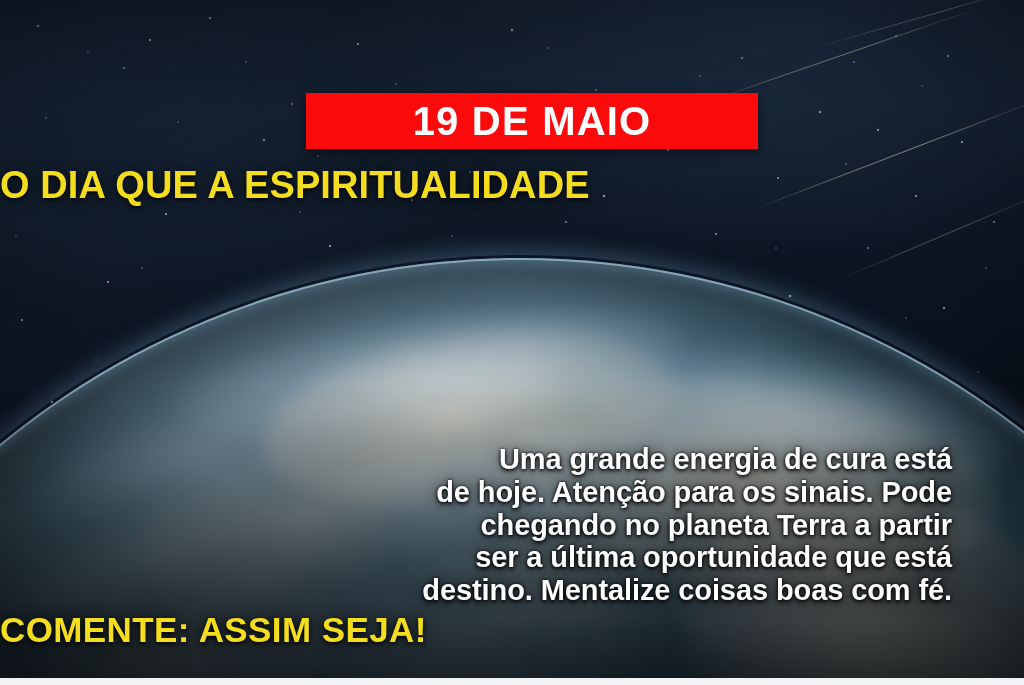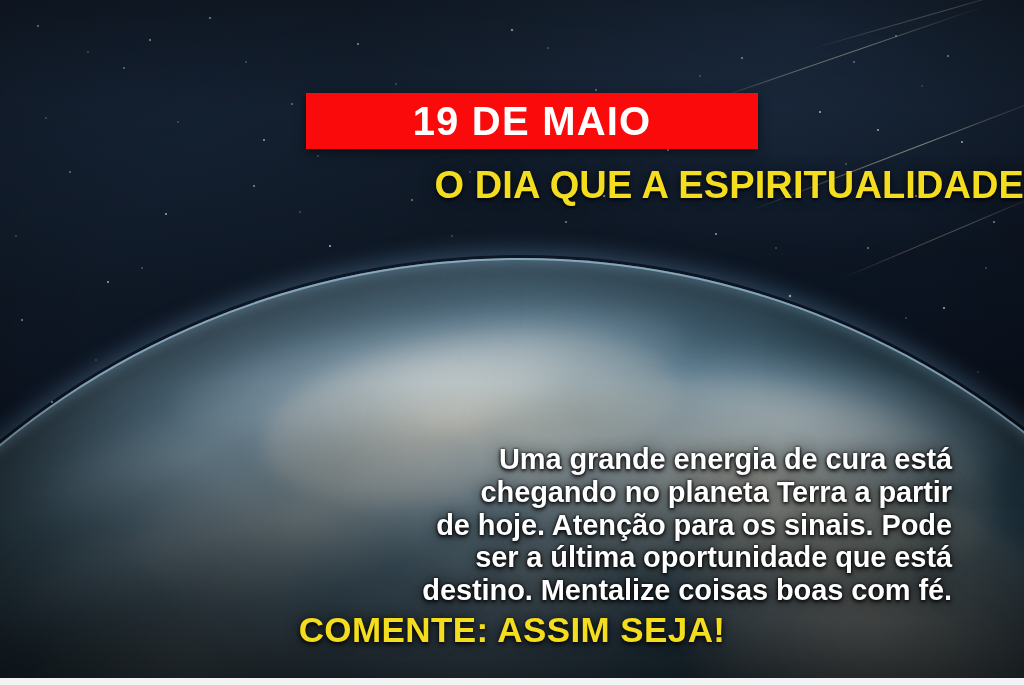--- a/index.html
+++ b/index.html
@@ -317,21 +317,21 @@
     line-height: 1;
     white-space: nowrap;
     font-family: "Liberation Sans", sans-serif;
   }
 
   .headline {
     position: absolute;
     left: 0;
     right: 0;
     top: 165px;
-    text-align: right;
+    text-align: left;
     color: #f4dd1e;
     font-size: 38px;
     font-weight: bold;
     line-height: 1.08;
     letter-spacing: 0.1px;
     text-shadow:
       0 2px 3px rgba(0,0,0,0.80),
       0 0 14px rgba(0,0,0,0.55);
     font-family: "Liberation Sans", sans-serif;
   }
@@ -355,21 +355,21 @@
       0 0 3px rgba(0,0,0,0.95);
     font-family: "Liberation Sans", sans-serif;
   }
   .body-copy .bc-line { display: block; }
 
   .cta {
     position: absolute;
     left: 0;
     right: 0;
     top: 612px;
-    text-align: center;
+    text-align: left;
     color: #f4dd1e;
     font-size: 35px;
     font-weight: bold;
     letter-spacing: 0.4px;
     line-height: 1;
     text-shadow:
       0 2px 4px rgba(0,0,0,0.88),
       0 0 14px rgba(0,0,0,0.65);
     font-family: "Liberation Sans", sans-serif;
   }
@@ -437,22 +437,22 @@
     <div class="date-banner">
       <span>19 DE MAIO</span>
     </div>
 
     <div class="headline">
       <span class="hl-line">O DIA QUE A ESPIRITUALIDADE</span>
     </div>
 
     <div class="body-copy">
       <span class="bc-line">Uma grande energia de cura está</span>
+      <span class="bc-line">de hoje. Atenção para os sinais. Pode</span>
       <span class="bc-line">chegando no planeta Terra a partir</span>
-      <span class="bc-line">de hoje. Atenção para os sinais. Pode</span>
       <span class="bc-line">ser a última oportunidade que está</span>
       <span class="bc-line">destino. Mentalize coisas boas com fé.</span>
     </div>
 
     <div class="cta">COMENTE: ASSIM SEJA!</div>
 
   </div>
 
   <div class="bottom-edge"></div>
 

